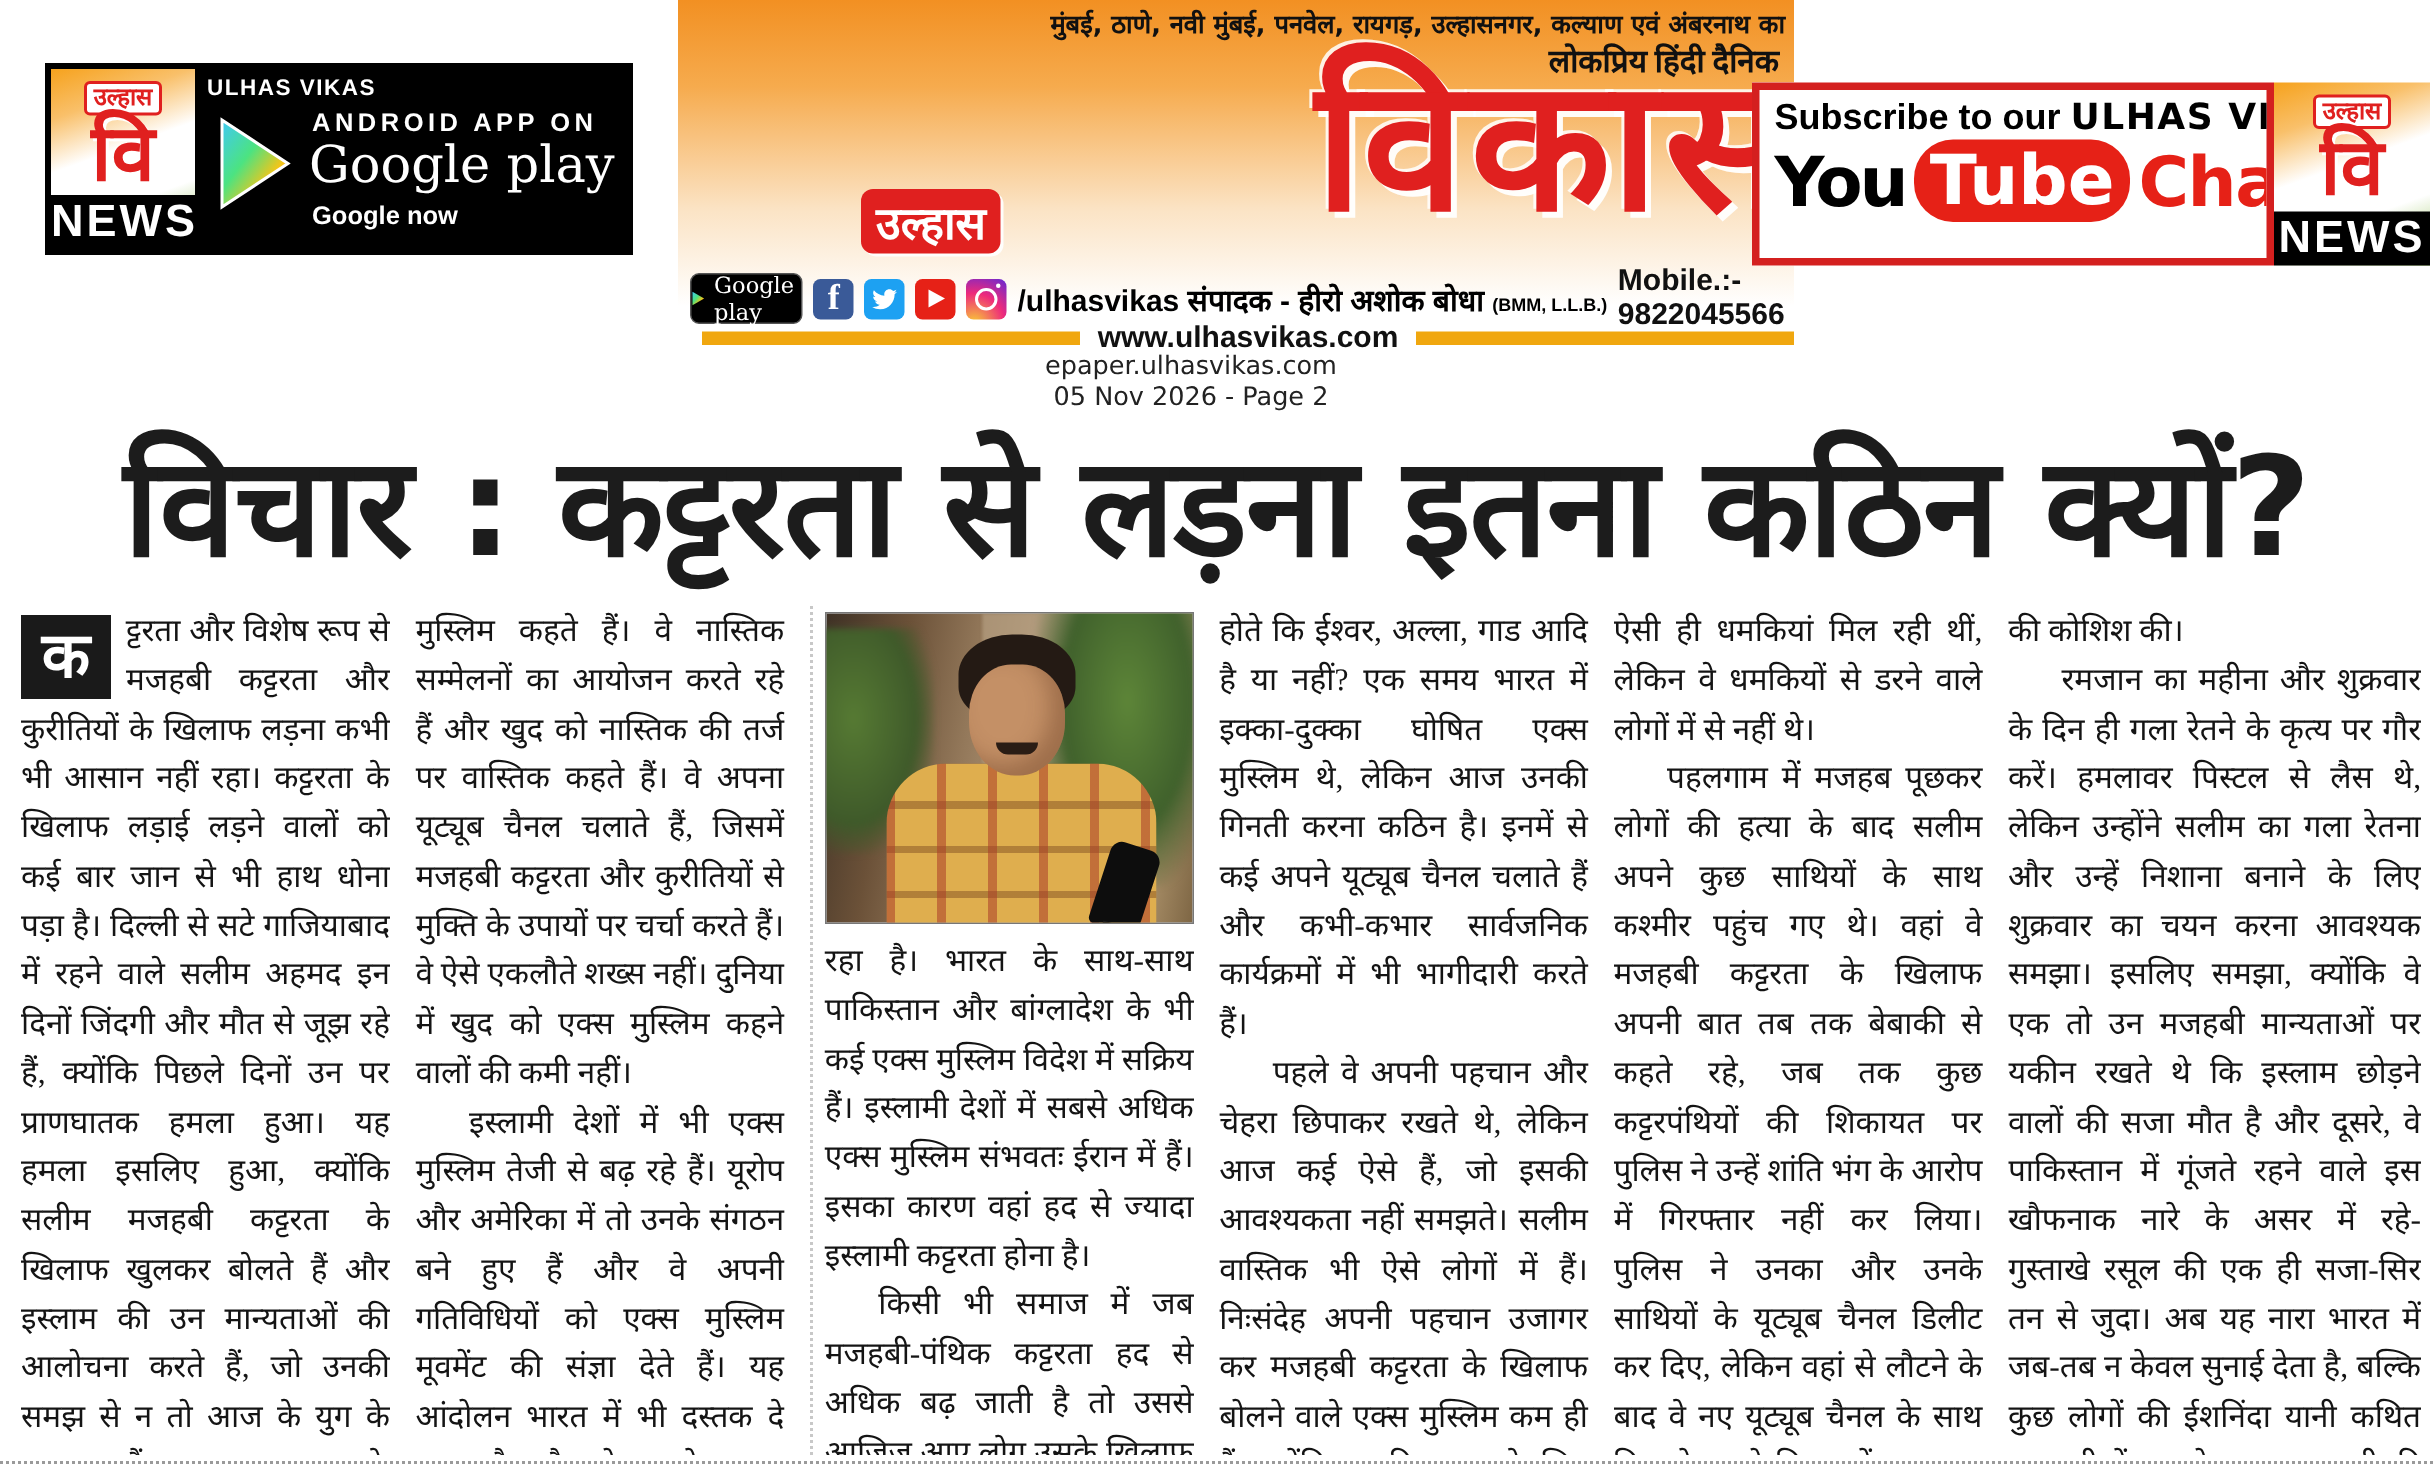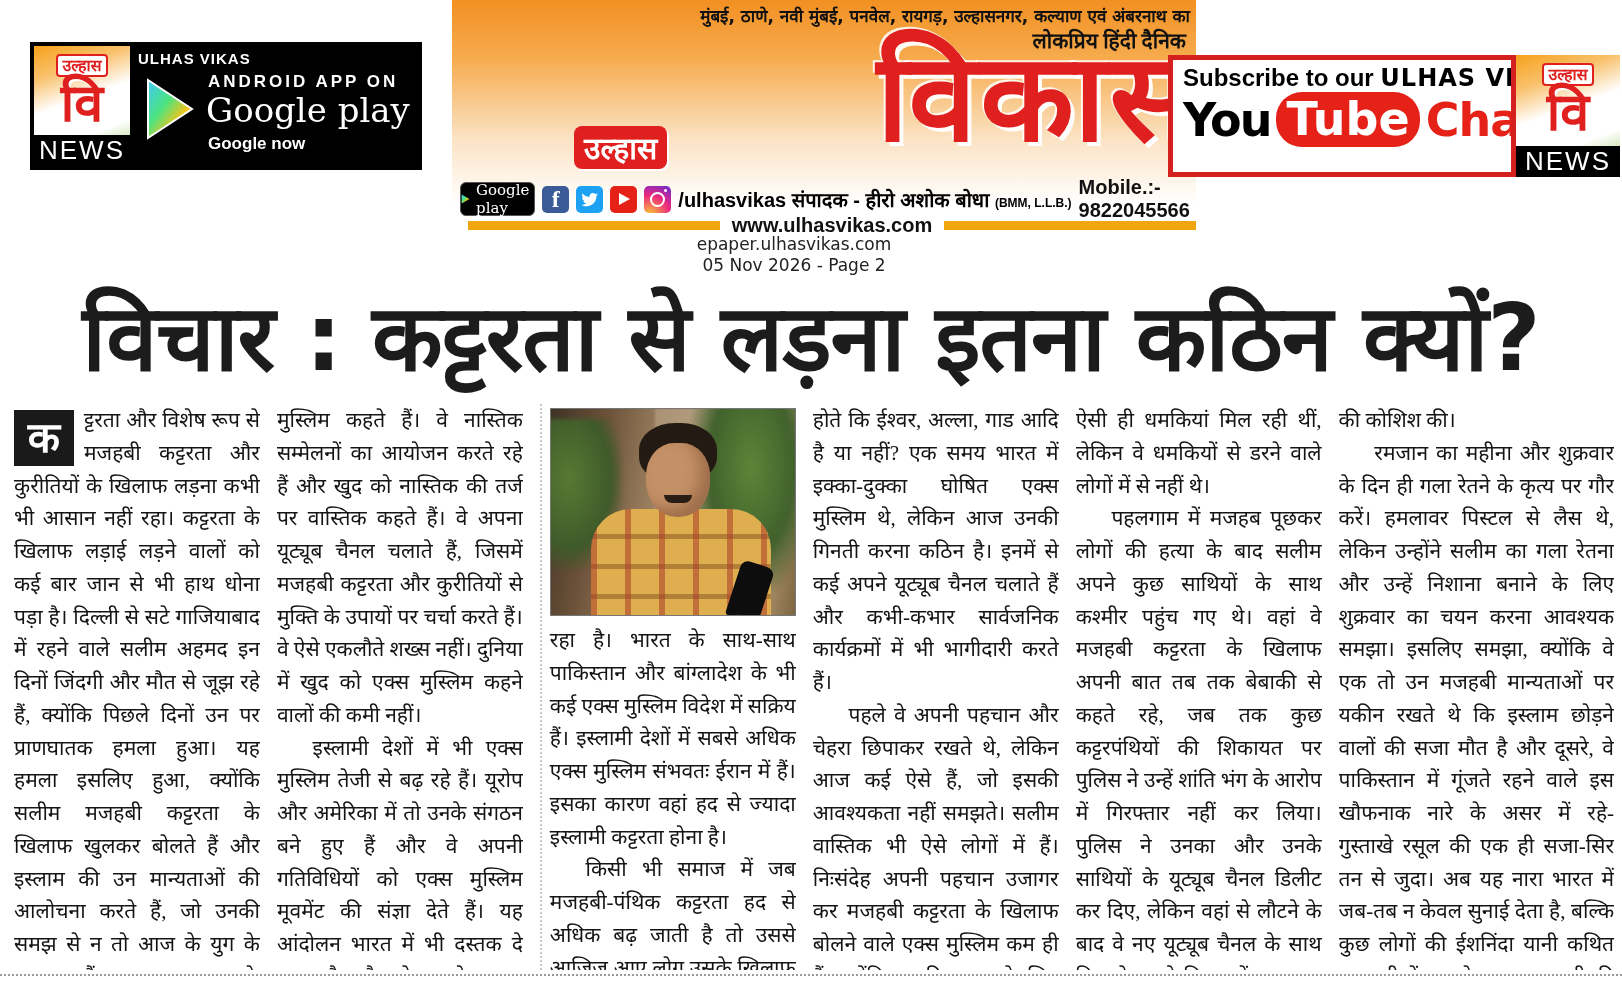--- a/index.html
+++ b/index.html
@@ -11,21 +11,21 @@
   
   .left-banner { left:30px; top:42px; width:392px; height:128px; background:#000;
     border:4px solid #000; display:flex; }
   .uv-logo { width:96px; background:linear-gradient(160deg,#f6a21d 0%,#f9c06a 22%,#ffffff 45%,#ffffff 70%,#8fbf4d 100%);
     position:relative; display:flex; flex-direction:column; align-items:center; justify-content:flex-start; }
   .uv-logo .uv-top { color:#e0201f; font-weight:bold; font-size:16px; margin-top:8px;
     background:#fff; border:2px solid #e0201f; border-radius:4px; padding:0 4px; line-height:1.2; }
   .uv-logo .uv-letter { color:#e0201f; font-weight:bold; font-size:52px; line-height:1.05;
     text-shadow:2px 2px 0 #fff; }
   .uv-logo .uv-news { position:absolute; bottom:0; left:0; right:0; background:#000; color:#fff;
-    font-family:"Liberation Sans",sans-serif; font-weight:normal; font-size:26px; text-align:center;
+    font-family:"Liberation Sans",sans-serif; font-weight:bold; font-size:30px; text-align:center;
     letter-spacing:2px; line-height:1.2; }
   .gp-area { flex:1; position:relative; color:#fff; font-family:"Liberation Sans",sans-serif; }
   .gp-appname { position:absolute; left:8px; top:4px; font-weight:bold; font-size:15px; letter-spacing:1px; }
   .gp-line1 { position:absolute; left:78px; top:26px; font-weight:bold; font-size:17px; letter-spacing:3px; }
   .gp-triangle { position:absolute; left:16px; top:32px; }
   .gp-google { position:absolute; left:76px; top:44px; font-family:"DejaVu Serif",serif; font-size:34px; }
   .gp-install { position:absolute; left:78px; top:88px; font-weight:bold; font-size:17px; }
 
   
   .masthead { left:452px; top:0; width:744px; height:232px;

